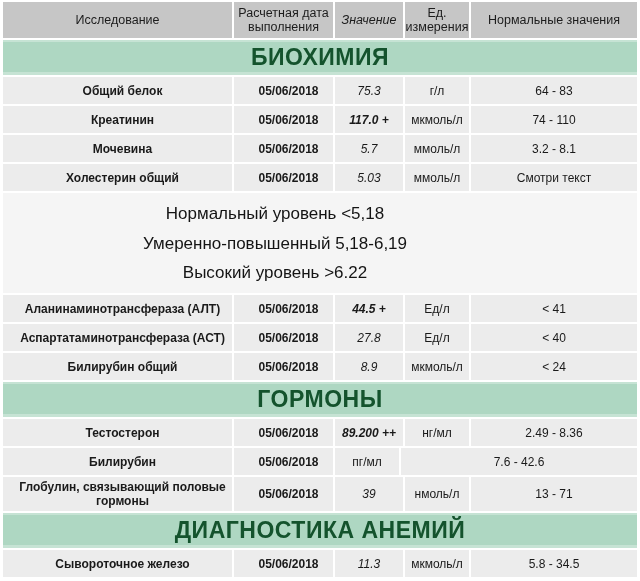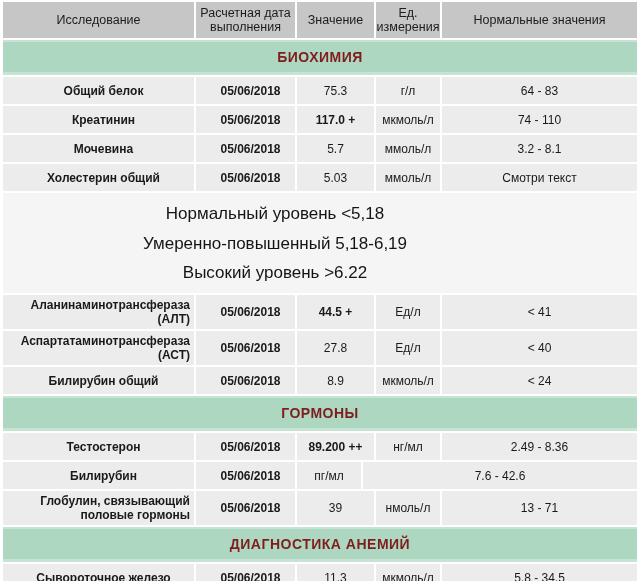--- a/index.html
+++ b/index.html
@@ -16,35 +16,35 @@
     display: flex; align-items: center; justify-content: center;
     text-align: center;
     font-size: 12px; line-height: 14px;
     min-height: 27px; padding: 3px 4px;
     box-sizing: border-box;
   }
   .header-row .cell {
     background: #c6c6c6; min-height: 36px;
     font-size: 12.5px; color: #1c1c1c; font-weight: 400;
   }
-  .c0 { width: 191px; text-align: right; }
+  .c0 { width: 229px; }
   .c1 { width: 99px; }
-  .c2 { width: 77px; }
+  .c2 { width: 68px; font-style: italic; }
   .c3 { width: 64px; }
   .c4 { flex: 1; }
   .name-cell, .date-cell { font-weight: bold; padding-left: 14px; }
   .value-cell.flagged { font-weight: bold; }
   .section-band {
     background: #aed7c2;
     border-top: 2px solid #c6e3d4;
     border-bottom: 3px solid #c6e3d4;
     height: 35px; box-sizing: border-box;
     display: flex; align-items: center; justify-content: center;
-    font-weight: bold; font-size: 14px; letter-spacing: 0.5px;
-    color: #7f1d1d; margin-bottom: 2px;
+    font-weight: bold; font-size: 23px; letter-spacing: 0.5px;
+    color: #14532d; margin-bottom: 2px;
   }
   .note {
     background: #f5f5f5;
     min-height: 100px; box-sizing: border-box;
     display: flex; flex-direction: column; justify-content: space-between;
     text-align: center;
     font-size: 17px; line-height: 25px; color: #141414;
     padding: 8px 90px 8px 0;
     margin-bottom: 2px;
   }

